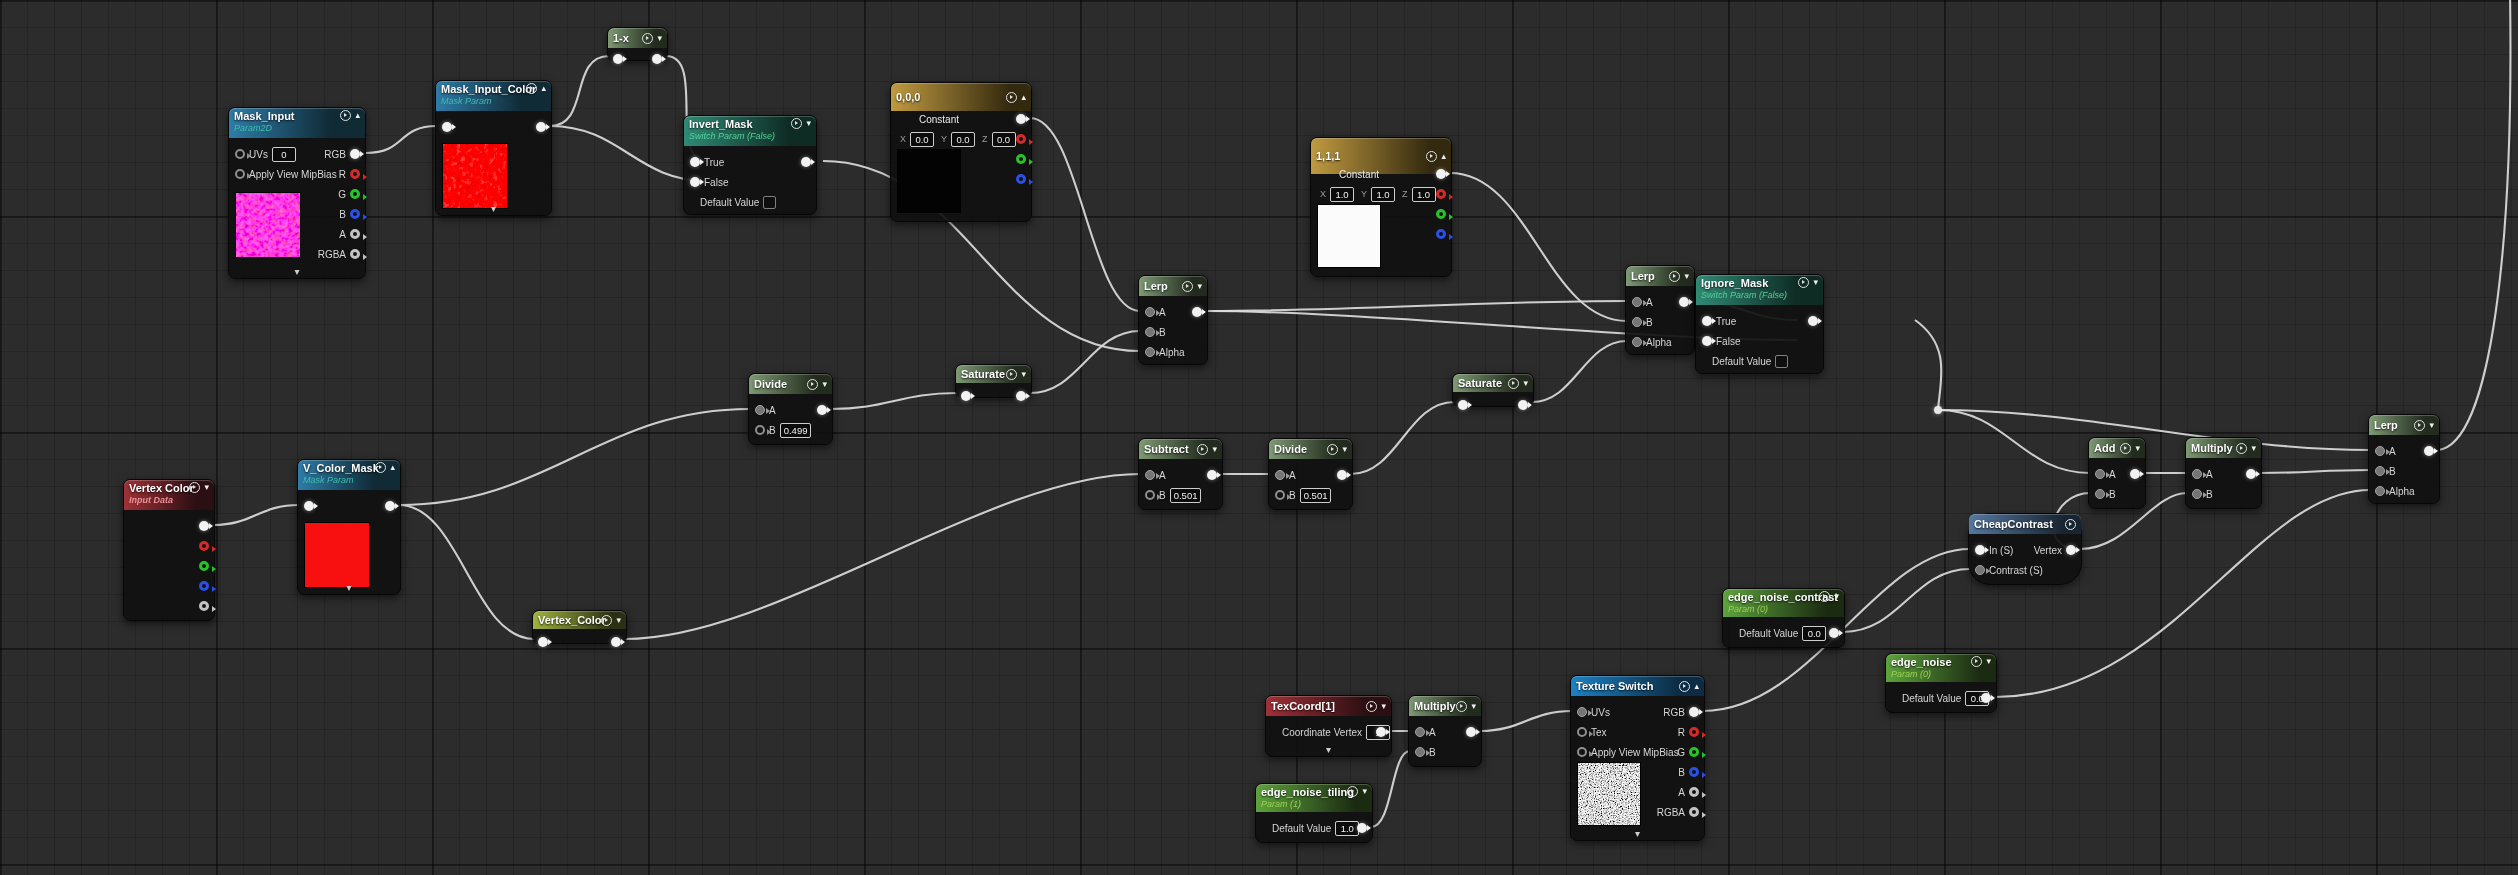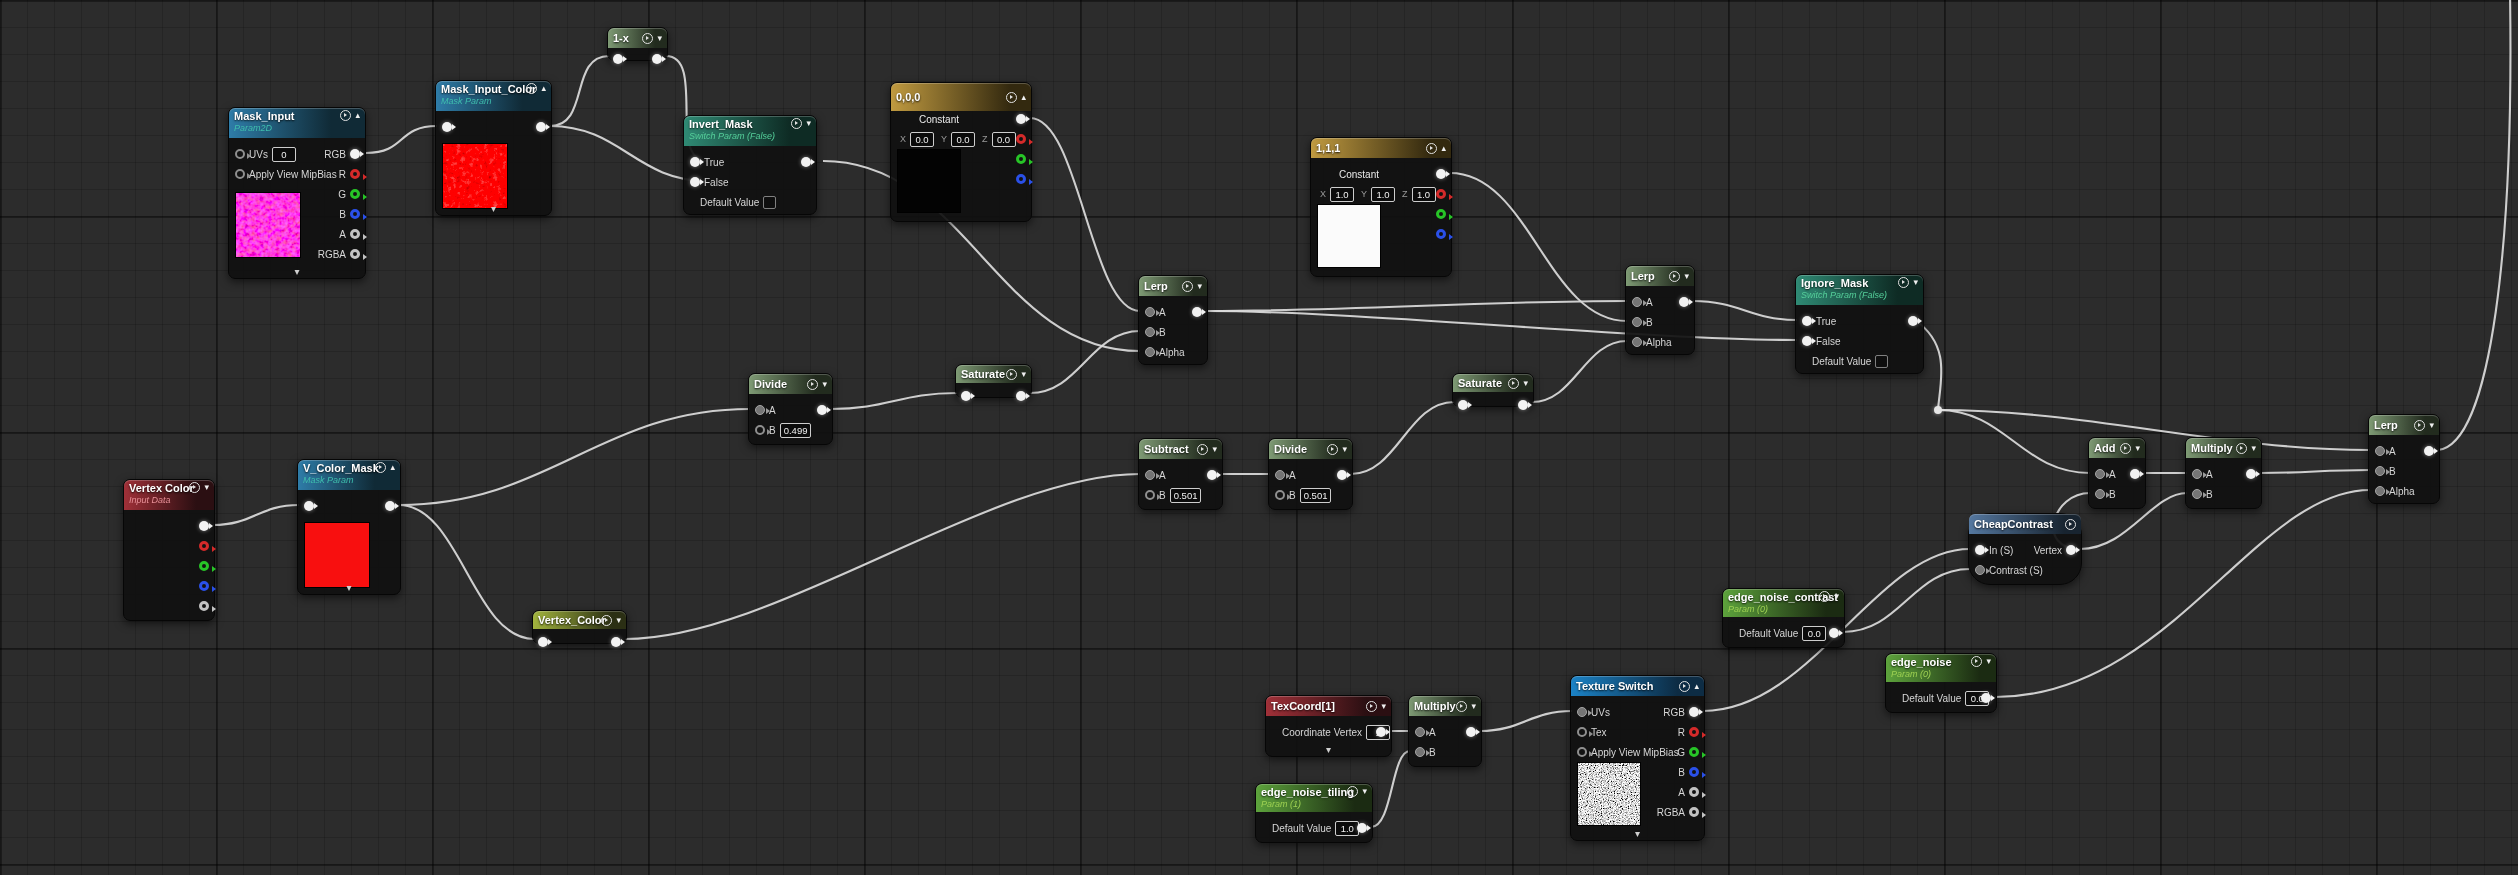--- a/index.html
+++ b/index.html
@@ -266,21 +266,21 @@
       </div>
       <div class="orow" style="top: 66px;">
         <span class="pin p-green"></span>
       </div>
       <div class="orow" style="top: 86px;">
         <span class="pin p-blue"></span>
       </div>
       <div class="pv black" style="top: 66px; width: 62px; height: 62px;"></div>
     </div>
     <div class="node" style="left: 1310px; top: 137px; width: 142px; height: 140px;">
-      <div class="nhdr hdr-yellow" style="height: 20px;">
+      <div class="nhdr hdr-yellow" style="height: 36px;">
         <div class="htxt">
           <div class="ttl">1,1,1</div>
         </div>
         <div class="hicons">
           <span class="cicon"></span>
           <span class="chev">▴</span>
         </div>
       </div>
       <div class="lrow" style="top: 26px;">
         <span class="ctext">Constant</span>
@@ -451,21 +451,21 @@
         <span class="plabel">B</span>
       </div>
       <div class="lrow" style="top: 66px;">
         <span class="pin p-graydot conn"></span>
         <span class="plabel">Alpha</span>
       </div>
       <div class="orow" style="top: 26px;">
         <span class="pin p-white conn"></span>
       </div>
     </div>
-    <div class="node" style="left: 1795px; top: 274px; width: 129px; height: 100px;">
+    <div class="node" style="left: 1695px; top: 274px; width: 129px; height: 100px;">
       <div class="nhdr hdr-teal two" style="height: 30px;">
         <div class="htxt">
           <div class="ttl">Ignore_Mask</div>
           <div class="sub" style="color: rgb(85, 207, 154);">Switch Param (False)</div>
         </div>
         <div class="hicons">
           <span class="cicon"></span>
           <span class="chev">▾</span>
         </div>
       </div>
@@ -482,21 +482,21 @@
         <span class="cbox"></span>
       </div>
       <div class="orow" style="top: 36px;">
         <span class="pin p-white conn"></span>
       </div>
     </div>
     <div class="node" style="left: 123px; top: 479px; width: 92px; height: 142px;">
       <div class="nhdr hdr-red two" style="height: 30px;">
         <div class="htxt">
           <div class="ttl">Vertex Color</div>
-          <div class="sub" style="color: rgb(232, 144, 152);">Input Data</div>
+          <div class="sub" style="color: rgb(232, 144, 152); font-weight: bold;">Input Data</div>
         </div>
         <div class="hicons">
           <span class="cicon"></span>
           <span class="chev">▾</span>
         </div>
       </div>
       <div class="orow" style="top: 36px;">
         <span class="pin p-white conn"></span>
       </div>
       <div class="orow" style="top: 56px;">

